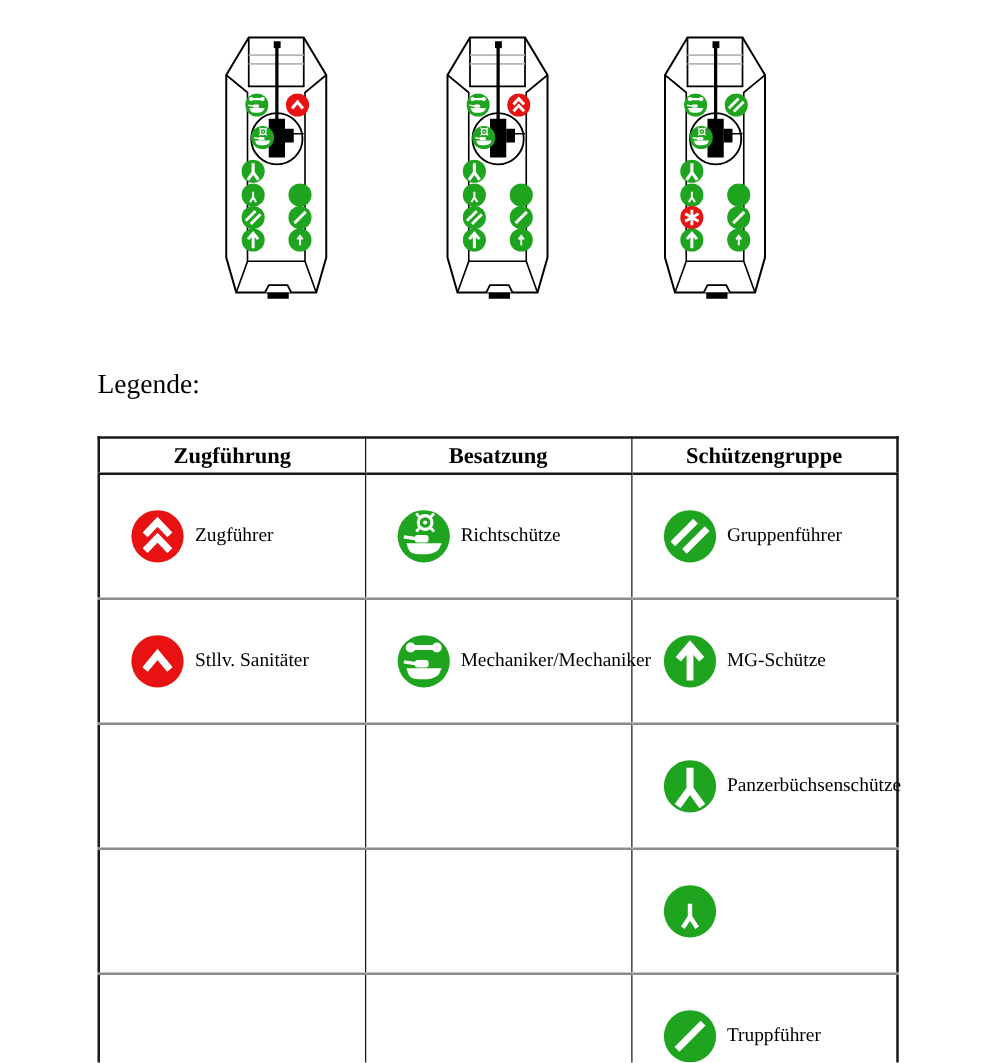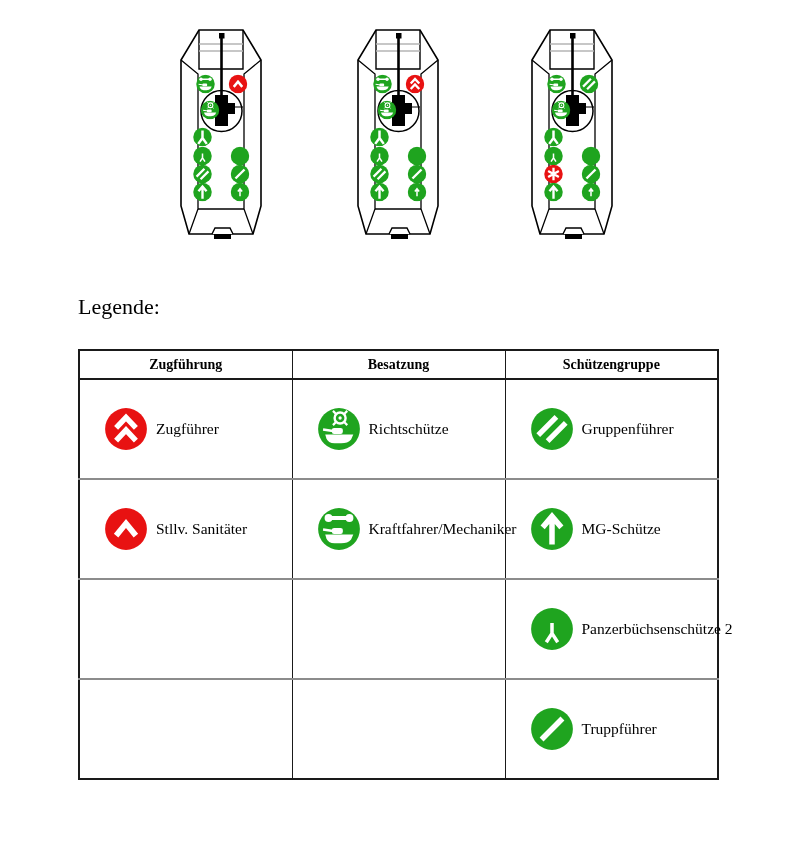--- a/index.html
+++ b/index.html
@@ -11,21 +11,21 @@
   #vehicle-1{left:179px;}
   #vehicle-2{left:356px;}
   #vehicle-3{left:530px;}
 
   .legend-title{position:absolute;left:78px;top:294px;margin:0;
                 font-size:22px;font-weight:normal;}
 
   table.legend{position:absolute;left:78px;top:349px;width:641px;
                border-collapse:collapse;table-layout:fixed;
                border:2px solid #1a1a1a;}
-  table.legend th{height:27px;font-size:14px;font-weight:bold;text-align:center;
+  table.legend th{height:27px;font-size:18px;font-weight:bold;text-align:center;
                   vertical-align:middle;border-left:1px solid #1a1a1a;
                   border-bottom:2px solid #1a1a1a;padding:0;}
   table.legend td{height:62px;border-left:1px solid #1a1a1a;
                   border-top:2px solid #8c8c8c;padding:18px;vertical-align:middle;}
   table.legend tr.first-row td{border-top:2px solid #1a1a1a;}
   .cell-inner{display:flex;align-items:center;gap:8px;padding-left:6px;}
   .cell-label{font-size:15.5px;white-space:nowrap;}
   .icon-wrap{flex:0 0 auto;width:44px;height:44px;display:flex;}
 </style>
 </head>
@@ -303,21 +303,21 @@
                 <svg width="44" height="44" viewBox="0 0 40 40">
                   <circle cx="20" cy="20" r="19" fill="#1fa41f"></circle>
                   <line x1="12" y1="10" x2="28" y2="10" stroke="#fff" stroke-width="3.6"></line>
                   <circle cx="10.5" cy="10" r="3.6" fill="#fff"></circle>
                   <circle cx="29.5" cy="10" r="3.6" fill="#fff"></circle>
                   <path d="M5.5,20.5 L16,22" stroke="#fff" stroke-width="2.4" fill="none"></path>
                   <rect x="13.5" y="19" width="10" height="5.5" rx="2" fill="#fff"></rect>
                   <path d="M7.5,25 L33,25 L31,29.5 Q28,33 22,33 L16,33 Q10,33 8.5,28.5 Z" fill="#fff"></path>
                 </svg>
               </span>
-              <span class="cell-label">Kraftfahrer/Mechaniker</span>
+              <span class="cell-label">Mechaniker/Mechaniker</span>
             </div>
           </td>
           <td>
             <div class="cell-inner">
               <span class="icon-wrap">
                 <svg width="44" height="44" viewBox="0 0 40 40">
                   <circle cx="20" cy="20" r="19" fill="#1fa41f"></circle>
                   <path d="M11.5,18.5 L20,8.5 L28.5,18.5 M20,9 L20,34" fill="none" stroke="#fff" stroke-width="5"></path>
                 </svg>
               </span>
@@ -326,24 +326,38 @@
           </td>
         </tr>
         <tr>
           <td></td>
           <td></td>
           <td>
             <div class="cell-inner">
               <span class="icon-wrap">
                 <svg width="44" height="44" viewBox="0 0 40 40">
                   <circle cx="20" cy="20" r="19" fill="#1fa41f"></circle>
+                  <path d="M20,6.5 L20,22 M20,22 L11,34.5 M20,22 L29,34.5" fill="none" stroke="#fff" stroke-width="5.2"></path>
+                </svg>
+              </span>
+              <span class="cell-label">Panzerbüchsenschütze</span>
+            </div>
+          </td>
+        </tr>
+        <tr>
+          <td></td>
+          <td></td>
+          <td>
+            <div class="cell-inner">
+              <span class="icon-wrap">
+                <svg width="44" height="44" viewBox="0 0 40 40">
+                  <circle cx="20" cy="20" r="19" fill="#1fa41f"></circle>
                   <path d="M20,14.5 L20,24 M20,24 L14.8,32 M20,24 L25.2,32" fill="none" stroke="#fff" stroke-width="3.2"></path>
                 </svg>
               </span>
-              <span class="cell-label">Panzerbüchsenschütze 2</span>
             </div>
           </td>
         </tr>
         <tr>
           <td></td>
           <td></td>
           <td>
             <div class="cell-inner">
               <span class="icon-wrap">
                 <svg width="44" height="44" viewBox="0 0 40 40">

